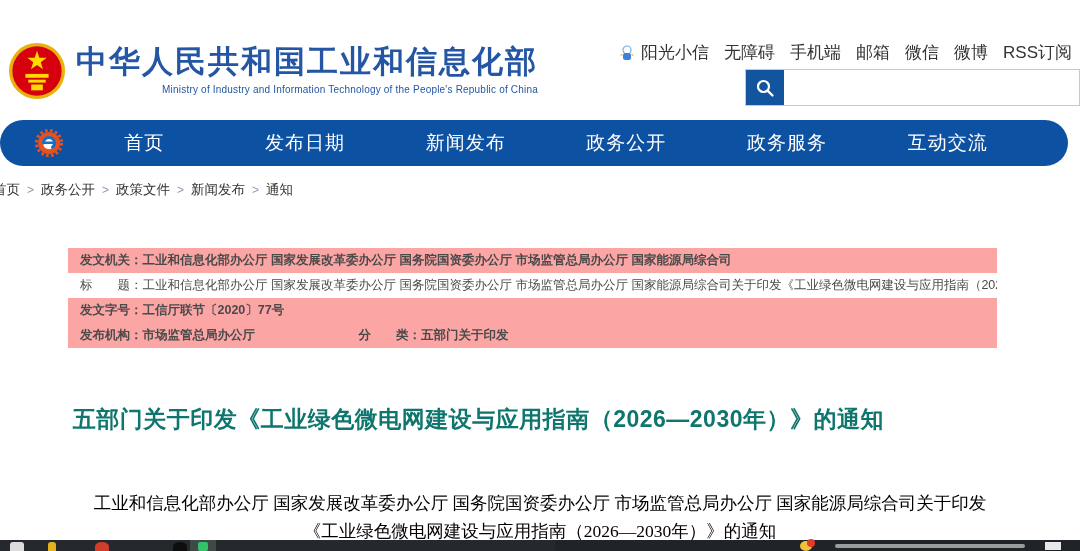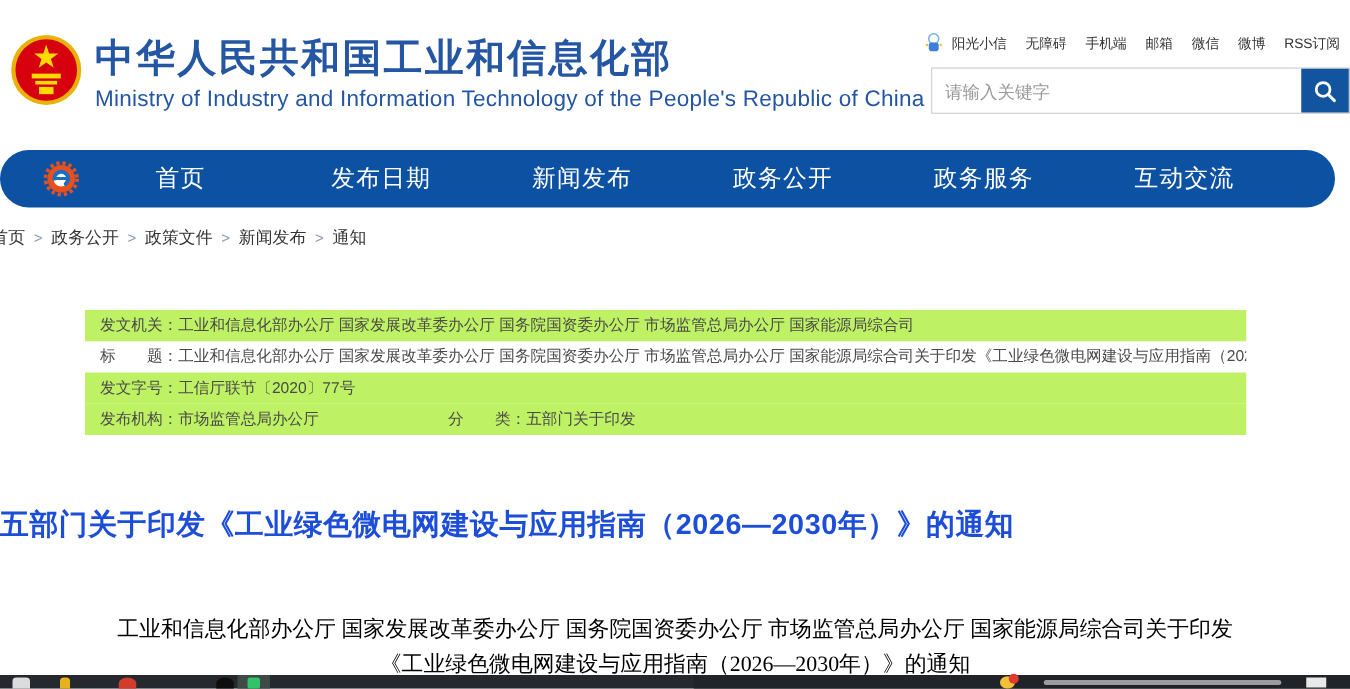--- a/index.html
+++ b/index.html
@@ -2,50 +2,50 @@
 <html><head>
 <meta charset="utf-8">
 <style>
   * { box-sizing: border-box; margin: 0; padding: 0; }
   html,body { width:1080px; height:551px; }
   body {
     font-family: "Liberation Sans", "DejaVu Sans", sans-serif;
     background:#fff; position:relative; overflow:hidden;
   }
   
-  .header { position:absolute; top:0; left:0; width:1080px; height:118px; background:#fff; }
+  .header { position:absolute; top:15px; left:0; width:1080px; height:118px; background:#fff; }
   .logo-block { position:absolute; left:8px; top:24px; display:flex; align-items:flex-start; }
   .emblem { width:58px; height:64px; }
   .site-title { margin-left:10px; padding-top:6px; }
   .site-title-cn { color:#2456a4; font-size:31px; font-weight:bold; letter-spacing:2px; line-height:1.1; }
-  .site-title-en { color:#2456a4; font-size:18px; margin-top:5px; letter-spacing:0.2px;text-align:right; }
-  .utility { position:absolute; top:26px; right:8px; display:flex; align-items:center; gap:15px; font-size:11px; color:#333; }
+  .site-title-en { color:#2456a4; font-size:10px; margin-top:5px; letter-spacing:0.2px;text-align:right; }
+  .utility { position:absolute; top:26px; right:8px; display:flex; align-items:center; gap:15px; font-size:17px; color:#333; }
   .utility .u-link { cursor:pointer; white-space:nowrap; }
   .mascot { width:16px; height:16px; margin-right:-9px; }
   .search-bar { position:absolute; top:54px; left:745px; width:335px; height:37px; border:1px solid #c9c9c9; display:flex; background:#fff; }
   .search-input { flex:1; border:none; outline:none; padding:0 10px; font-size:14px; color:#555; font-family:inherit; }
   .search-input::placeholder { color:#9a9a9a; }
   .search-btn { width:38px; height:100%; background:#13549f; border:none; display:flex; align-items:center; justify-content:center; cursor:pointer; }
   
   .nav { position:absolute; top:120px; left:0; width:1068px; height:46px; background:#0d52a2; border-radius:23px; display:flex; align-items:center; }
   .nav-logo { margin-left:34px; width:30px; height:30px; flex:0 0 auto; }
   .nav-items { flex:1; display:flex; margin-right:40px; }
   .nav-item { flex:1; text-align:center; color:#fff; font-size:19px; letter-spacing:1px; cursor:pointer; white-space:nowrap; }
   
   .breadcrumb { position:absolute; top:181px; left:-7px; font-size:13.5px; color:#333; display:flex; gap:7px; align-items:center; }
   .crumb { cursor:pointer; }
   .crumb-sep { color:#8a9bb5; font-size:12px; }
   
   .meta { position:absolute; top:248px; left:68px; width:929px; font-size:12.5px; color:#4a4a4a; }
   .meta-row { min-height:25px; line-height:25px; padding-left:12px; white-space:nowrap; overflow:hidden; }
-  .meta-row.gray { background:#bef264; }
+  .meta-row.gray { background:#fca5a5;font-weight:bold; }
   .meta-label { color:#4a4a4a; }
   .meta-pair1 { display:inline-block; width:275px; }
   
-  .article-title { position:absolute; top:404px; left:0; width:884px; text-align:left; font-size:23px; font-weight:bold; color:#1d4ed8; letter-spacing:0.5px; }
+  .article-title { position:absolute; top:404px; left:0; width:884px; text-align:right; font-size:23px; font-weight:bold; color:#0f766e; letter-spacing:0.5px; }
   .article-body { position:absolute; top:489px; left:90px; width:900px; text-align:center;
     font-family:"Liberation Serif","DejaVu Serif",serif; font-size:17.5px; line-height:28px; color:#000; }
   
   .taskbar { position:absolute; bottom:0; left:0; width:1080px; height:11px; background:#25292d; }
   .taskbar .seg-dark { position:absolute; left:555px; top:0; width:525px; height:11px; background:#202428; }
   .tb-chip { position:absolute; top:2px; width:14px; height:9px; border-radius:3px 3px 0 0; cursor:pointer; }
   .tb-tile { position:absolute; left:190px; top:0; width:26px; height:11px; background:#3f4a46; cursor:pointer; }
   .tb-tile i { position:absolute; left:8px; top:2px; width:10px; height:9px; background:#31c26a; border-radius:2px; display:block; }
   .tb-badge { position:absolute; left:800px; top:1px; width:12px; height:10px; border-radius:50%; background:#f2c13a; cursor:pointer; }
   .tb-badge i { position:absolute; right:-3px; top:-2px; width:8px; height:8px; border-radius:50%; background:#e03c2f; display:block; }
@@ -81,21 +81,20 @@
     <span class="u-link">阳光小信</span>
     <span class="u-link">无障碍</span>
     <span class="u-link">手机端</span>
     <span class="u-link">邮箱</span>
     <span class="u-link">微信</span>
     <span class="u-link">微博</span>
     <span class="u-link">RSS订阅</span>
   </div>
 
   <div class="search-bar">
-    <input class="search-input" type="text" placeholder="请输入关键字" style="">
     <button class="search-btn">
       <svg width="20" height="20" viewBox="0 0 20 20">
         <circle cx="8.5" cy="8.5" r="5.5" fill="none" stroke="#fff" stroke-width="2.2"></circle>
         <line x1="12.8" y1="12.8" x2="17.5" y2="17.5" stroke="#fff" stroke-width="2.4" stroke-linecap="round"></line>
       </svg>
     </button>
   </div>
 </div>
 
 <div class="nav">

